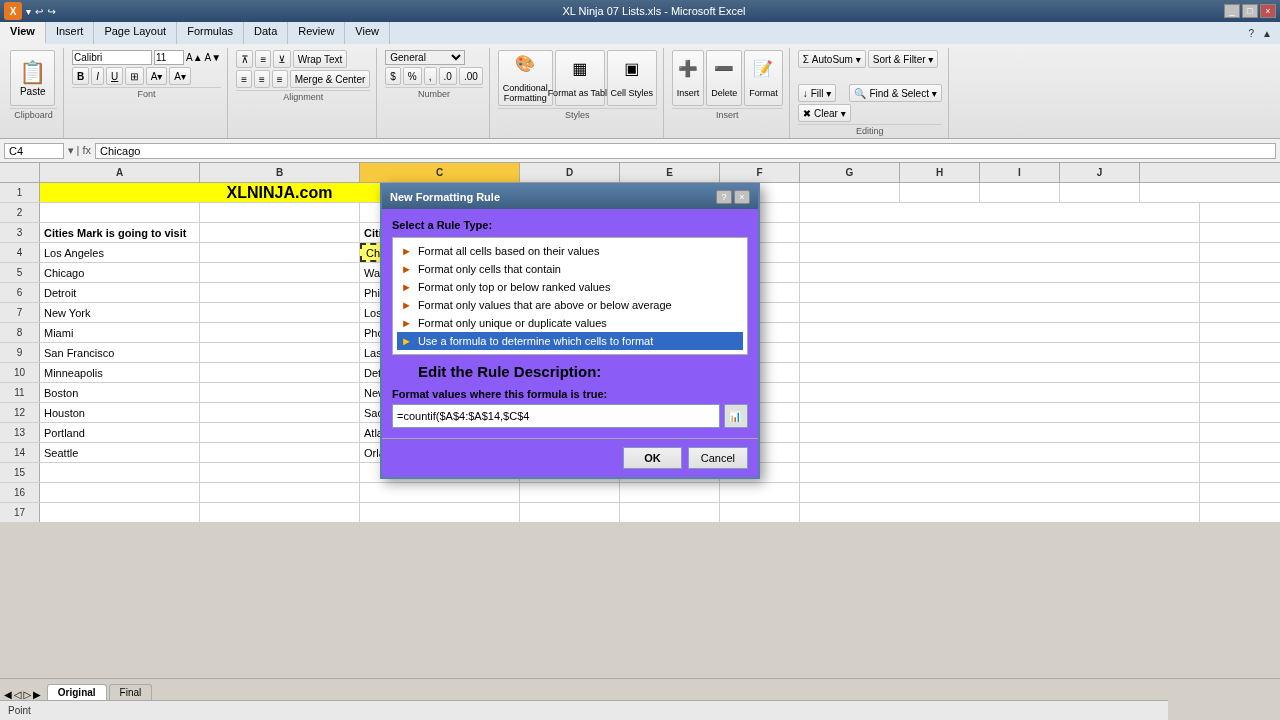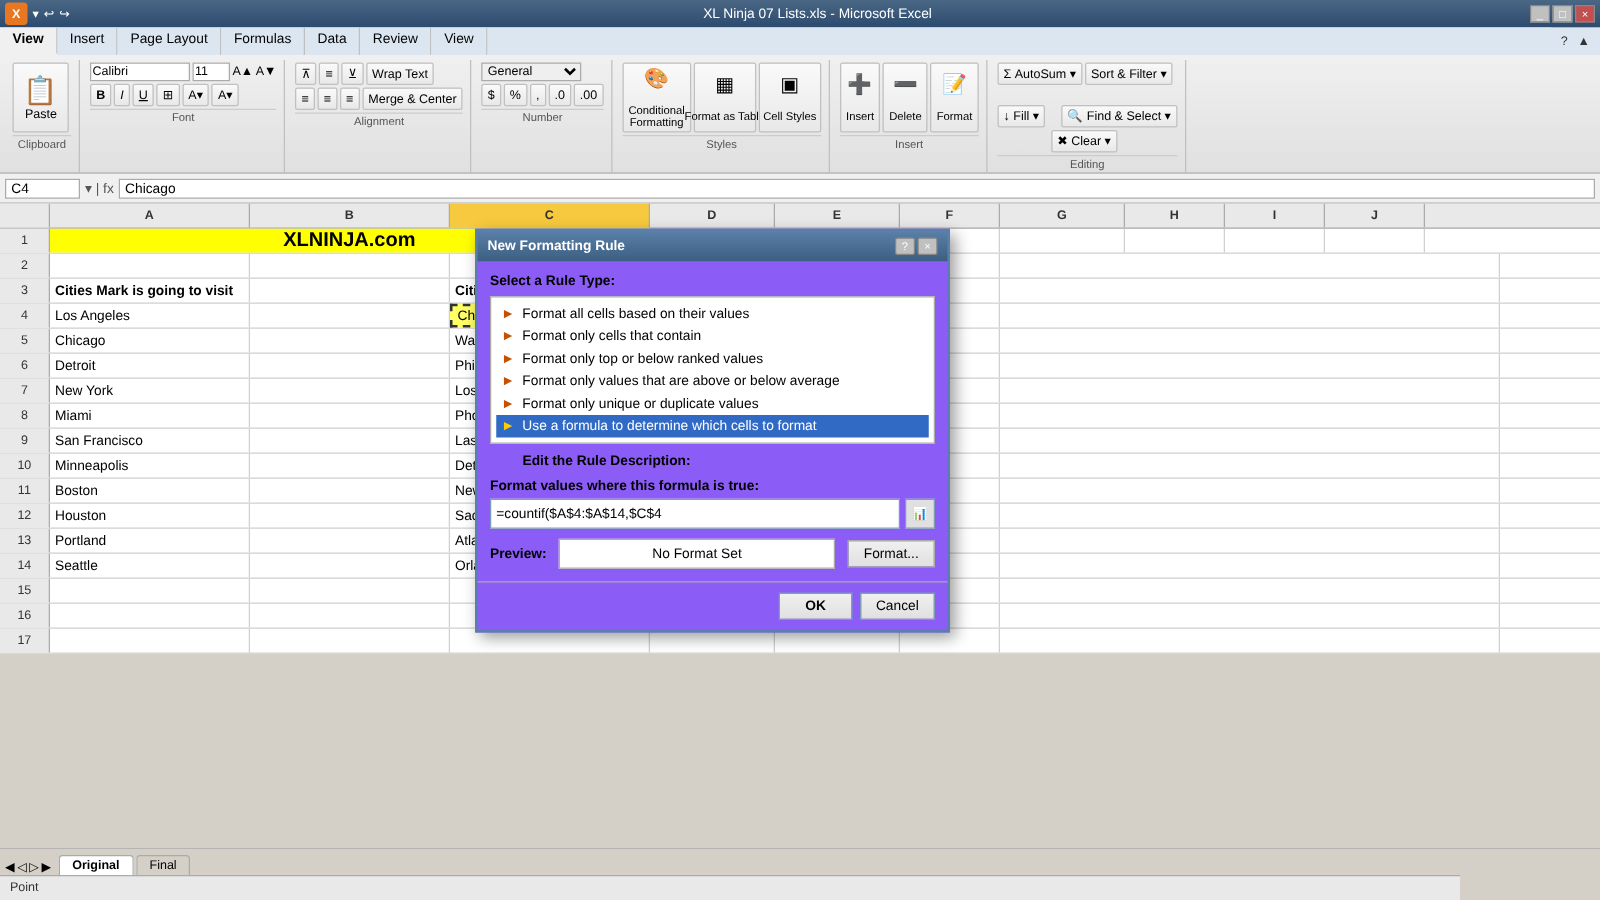--- a/index.html
+++ b/index.html
@@ -155,21 +155,21 @@
     .rule-item {
       display: flex;
       align-items: center;
       padding: 3px 4px;
       font-size: 11px;
       cursor: pointer;
       color: #000;
     }
     .rule-item.selected { background: #316ac5; color: white; }
     .rule-arrow { color: #c75000; margin-right: 6px; font-weight: bold; }
-    .edit-rule-title { font-size: 11px; font-weight: bold; margin-bottom: 8px; padding-left: 26px; }
+    .edit-rule-title { font-size: 15px; font-weight: bold; margin-bottom: 8px; padding-left: 26px; }
     .formula-label { font-size: 11px; font-weight: bold; margin-bottom: 4px; }
     .formula-field-wrap { display: flex; gap: 4px; }
     .formula-field {
       flex: 1;
       border: 1px solid #7f9db9;
       padding: 3px 4px;
       font-size: 11px;
       background: white;
     }
     .formula-picker { width: 24px; height: 24px; border: 1px solid #7f9db9; background: #e0e0e0; display: flex; align-items: center; justify-content: center; cursor: pointer; font-size: 10px; }
@@ -378,21 +378,21 @@
 
     <div class="ribbon-group" style="min-width:130px;">
       <div class="ribbon-row" style="gap:2px;flex-wrap:wrap;">
         <button class="rbtn rbtn-small">Σ AutoSum ▾</button>
         <button class="rbtn rbtn-small">Sort &amp; Filter ▾</button>
       </div>
       <div class="ribbon-row" style="gap:13px;margin-top:16px;">
         <button class="rbtn rbtn-small">↓ Fill ▾</button>
         <button class="rbtn rbtn-small">🔍 Find &amp; Select ▾</button>
       </div>
-      <div class="ribbon-row" style="gap:2px;margin-top:2px;margin-left:43px;">
+      <div class="ribbon-row" style="gap:2px;margin-top:2px;">
         <button class="rbtn rbtn-small">✖ Clear ▾</button>
       </div>
       <div class="ribbon-group-label">Editing</div>
     </div>
   </div>
 </div>
 
 <div class="formula-bar">
   <input class="cell-ref" type="text" value="C4" style="">
   <span class="formula-sep">▾ | fx</span>
@@ -635,27 +635,20 @@
 
       <div style="height:8px;"></div>
       <div class="edit-rule-title">Edit the Rule Description:</div>
 
       <div class="formula-label">Format values where this formula is true:</div>
       <div class="formula-field-wrap" style="margin-top:4px;">
         <input type="text" class="formula-field" value="=countif($A$4:$A$14,$C$4" style="">
         <div class="formula-picker">📊</div>
       </div>
 
-      <div class="preview-row">
-        <span class="preview-label">Preview:</span>
-        <div class="preview-box">
-          <span>No Format Set</span>
-        </div>
-        <button class="format-btn">Format...</button>
-      </div>
     </div>
 
     <div class="dialog-footer">
       <button class="ok-btn">OK</button>
       <button class="cancel-btn">Cancel</button>
     </div>
   </div>
 </div>
 
 <div class="sheet-tabs">

